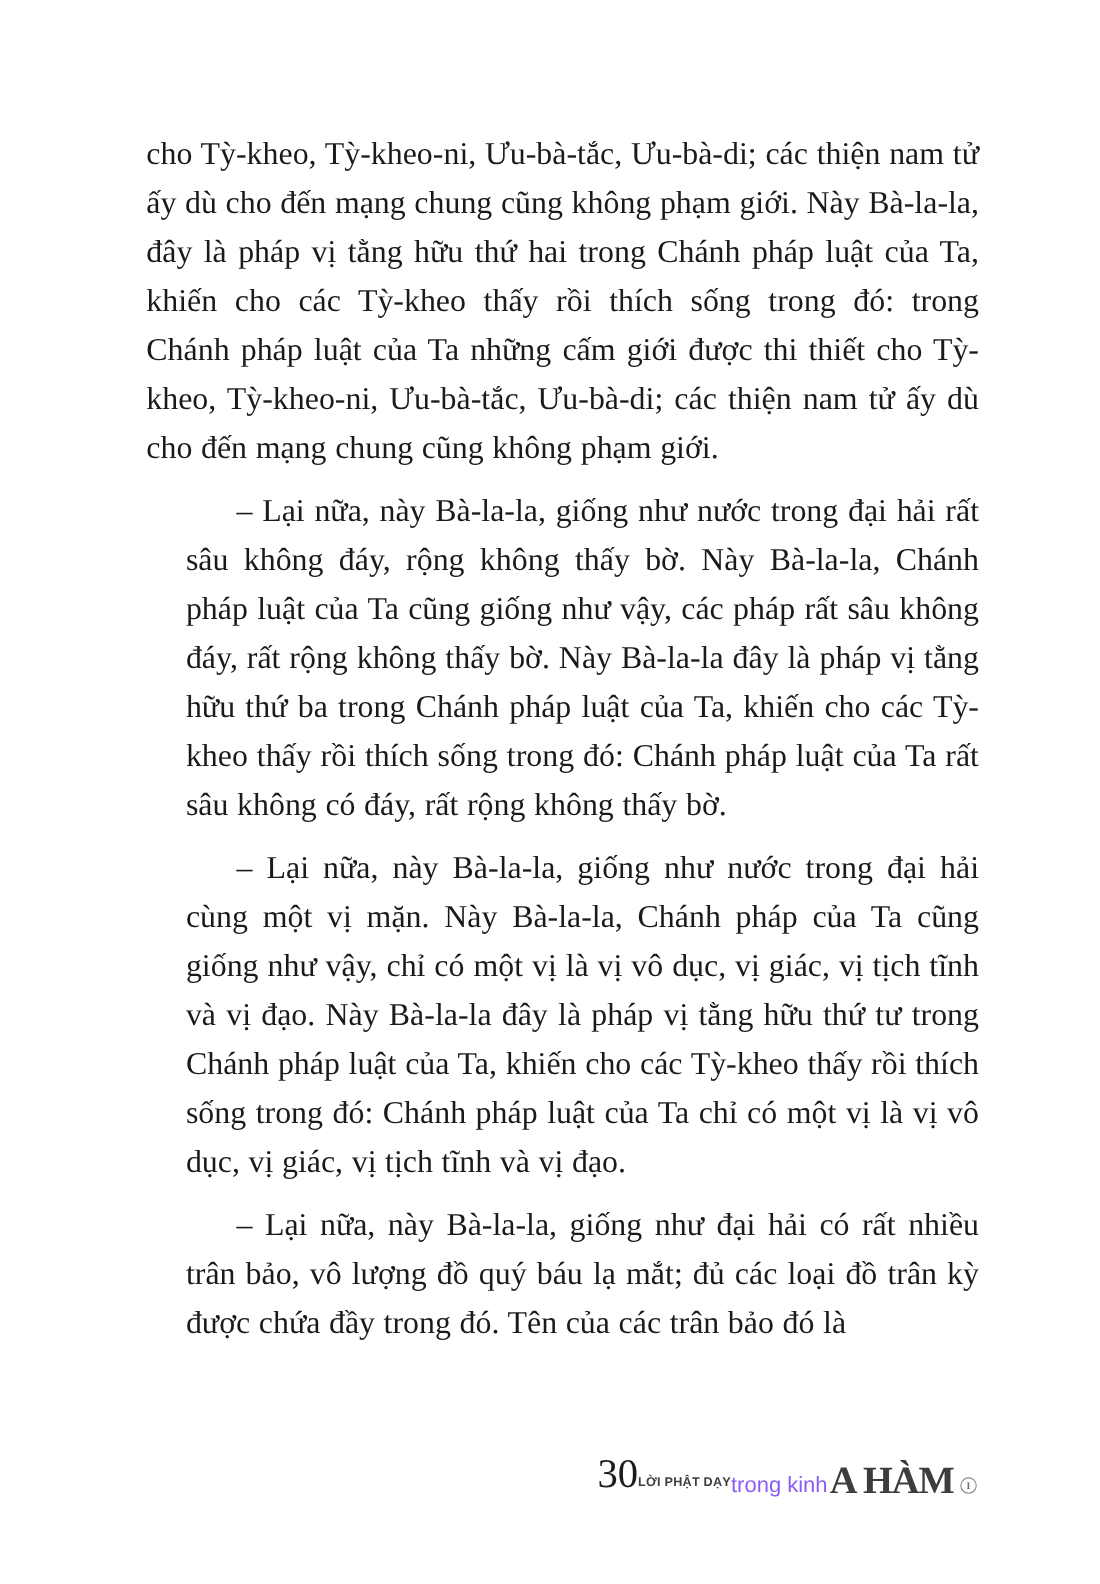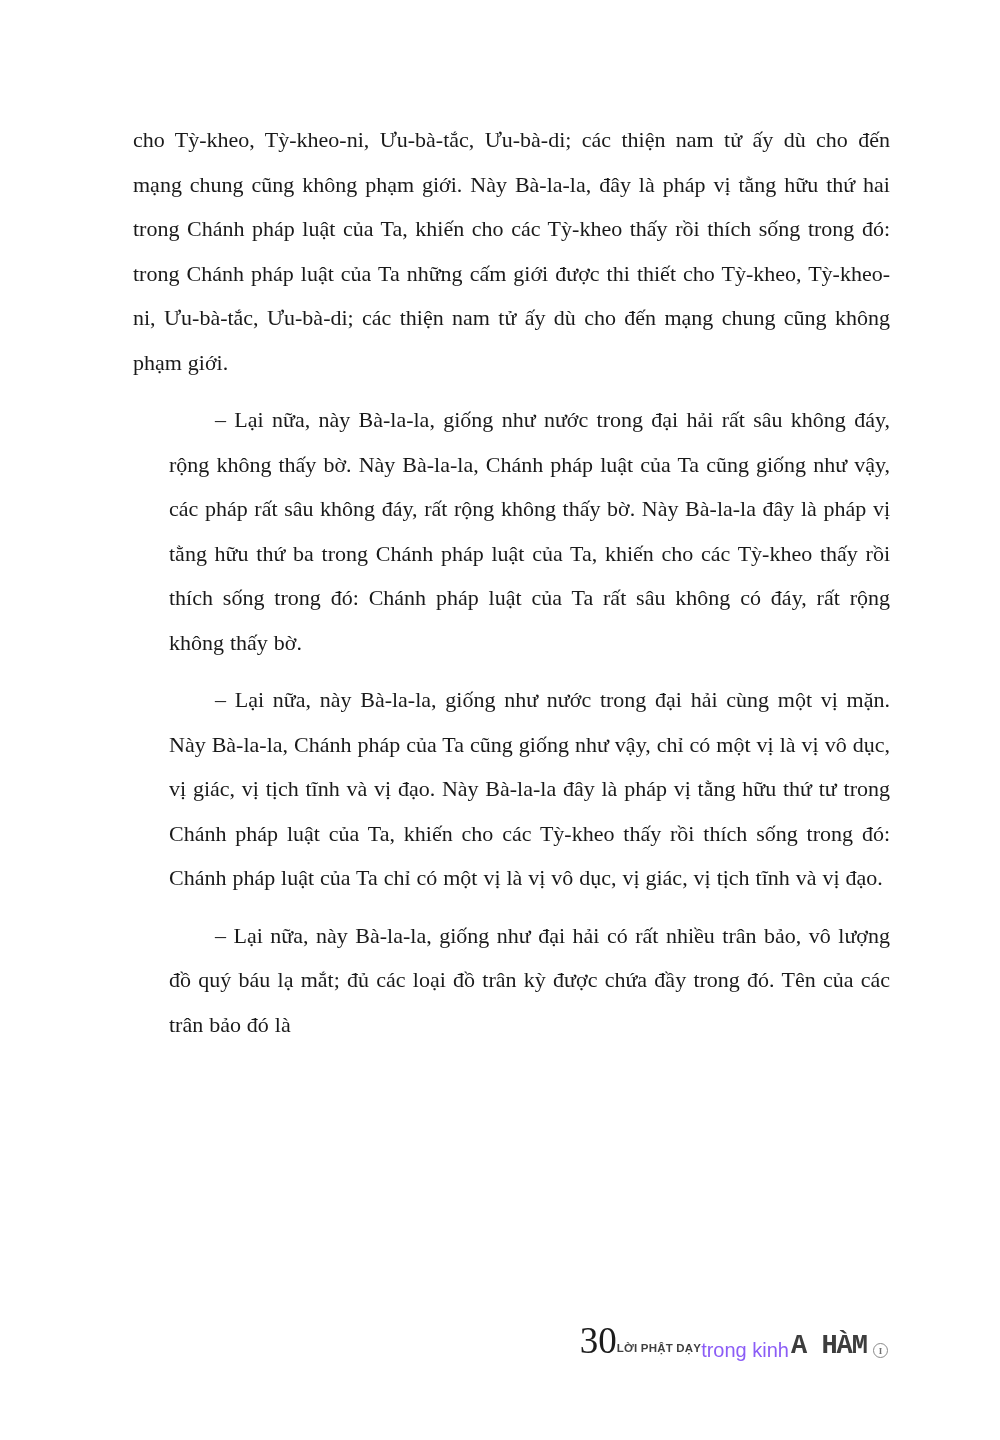--- a/index.html
+++ b/index.html
@@ -15,21 +15,21 @@
     overflow: hidden;
   }
   .text-block {
     position: absolute;
     left: 133px;
     top: 118px;
     width: 757px;
   }
   .para {
     font-family: "Liberation Serif", "DejaVu Serif", serif;
-    font-size: 22px;
+    font-size: 29px;
     line-height: 44.5px;
     color: #1a1a1a;
     text-align: justify;
     margin: 0 0 13px 0;
     hyphens: none;
     -webkit-hyphens: none;
     word-spacing: 0.02em;
   }
   .para.indent {
     text-indent: 46px;
@@ -73,23 +73,23 @@
   .logo-bottom {
     font-family: "Liberation Sans", "DejaVu Sans", sans-serif;
     font-weight: 400;
     font-size: 20px;
     line-height: 13px;
     color: #8b5cf6;
     white-space: nowrap;
     margin-top: 1px;
   }
   .logo-title {
-    font-family: Liberation Mono, monospace;
+    font-family: Liberation Serif, serif;
     font-weight: 700;
-    font-size: 27px;
+    font-size: 35px;
     line-height: 28px;
     letter-spacing: -1px;
     color: #3d3d3d;
     white-space: nowrap;
   }
   .logo-volume {
     width: 13px;
     height: 13px;
     border: 1.5px solid #8a8a8a;
     border-radius: 50%;

